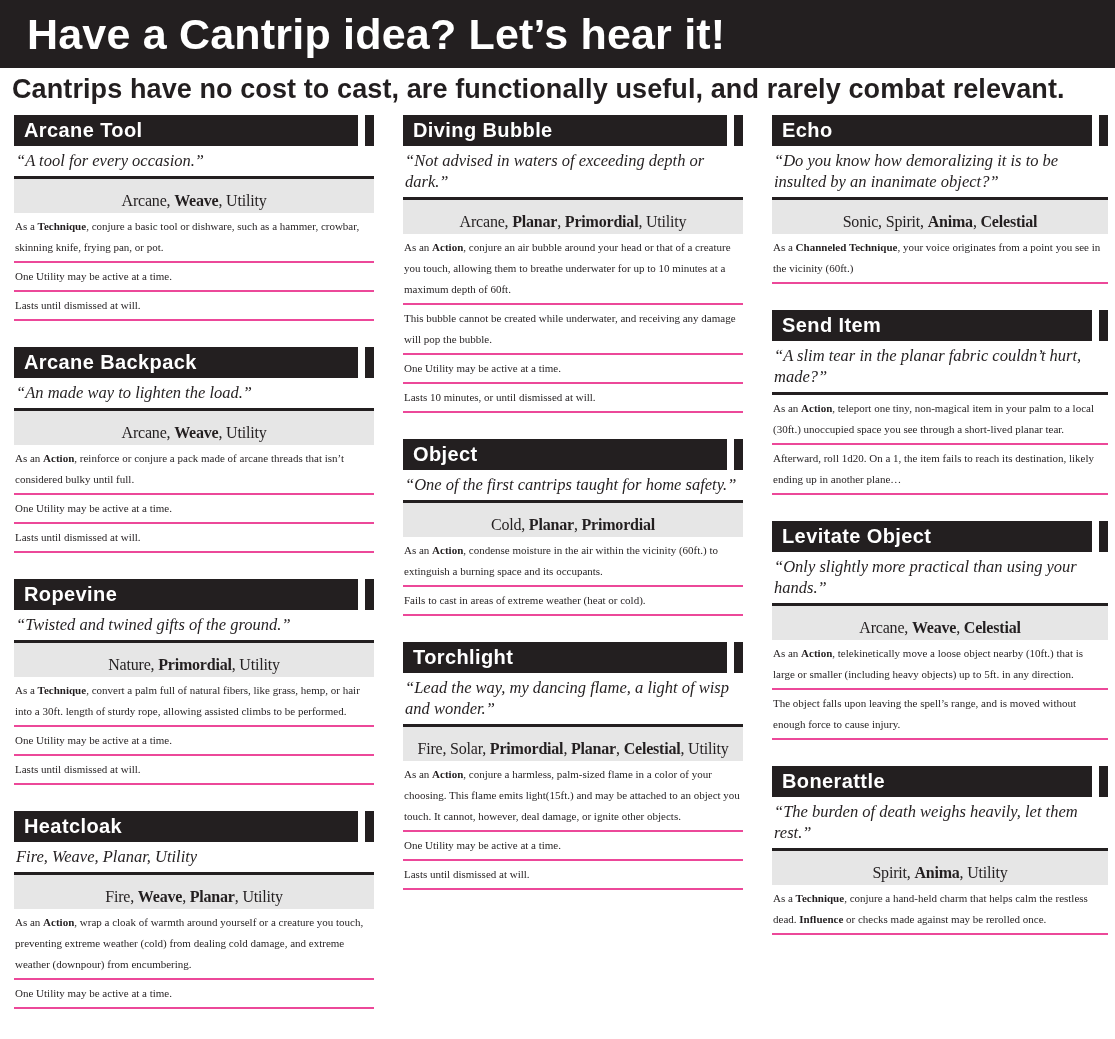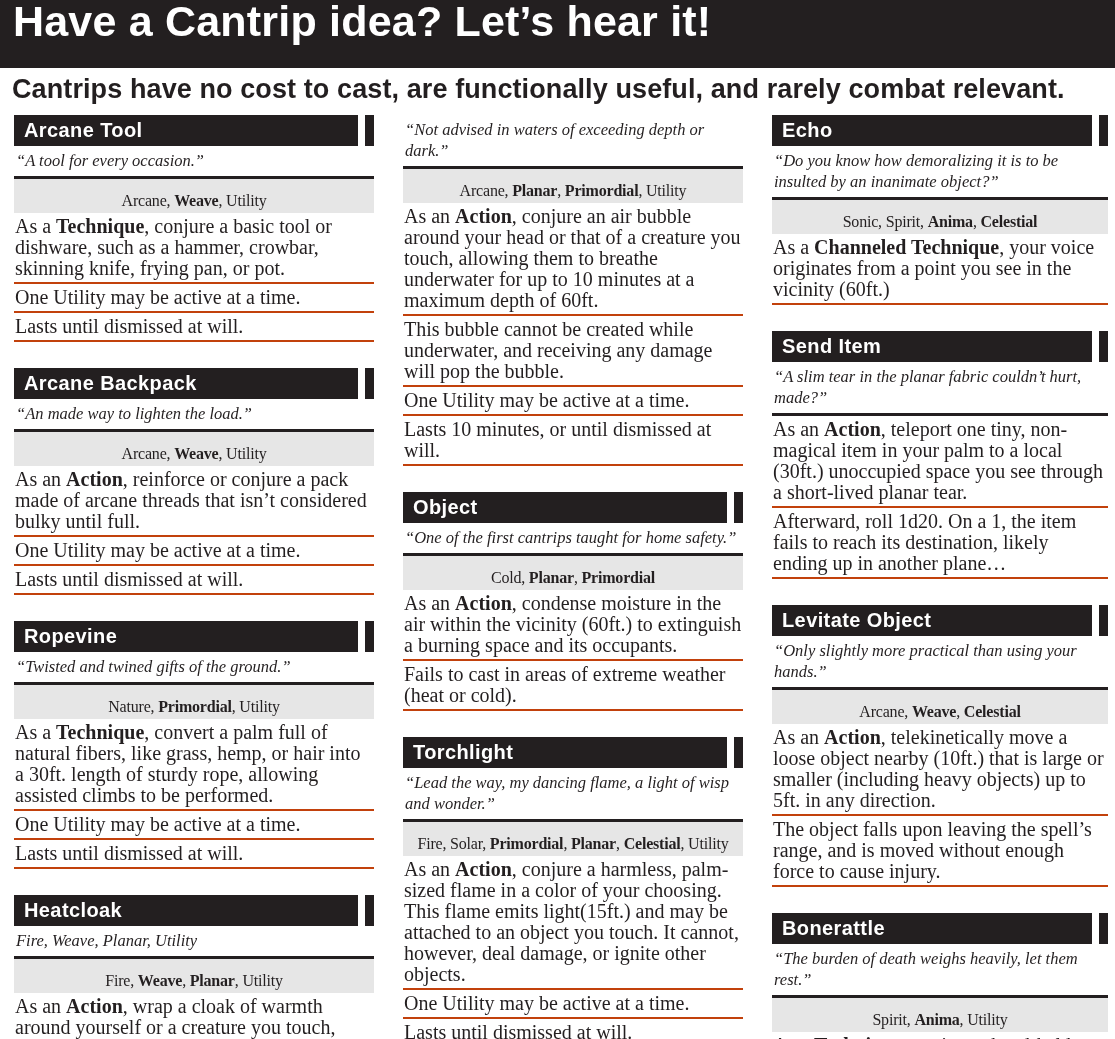--- a/index.html
+++ b/index.html
@@ -3,21 +3,21 @@
 <meta charset="utf-8">
 <style>
   html,body{margin:0;padding:0;}
   body{
     width:1115px;height:1039px;overflow:hidden;
     background:#ffffff;color:#231f20;
     font-family:"Liberation Serif", serif;
   }
   .banner{
     background:#231f20;height:68px;box-sizing:border-box;
-    display:flex;padding-left:13px;
+    display:flex;align-items:center;padding-left:27px;
   }
   .banner h1{
     margin:0;color:#ffffff;
     font-family:"Liberation Sans", sans-serif;font-weight:bold;
     font-size:43px;letter-spacing:0.2px;line-height:1;
   }
   .subtitle{
     font-family:"Liberation Sans", sans-serif;font-weight:bold;
     font-size:27px;letter-spacing:0.1px;
     margin:6px 6px 10px 12px;white-space:nowrap;
@@ -39,23 +39,23 @@
     font-style:italic;font-size:16.5px;line-height:21px;
     padding:4px 2px 5px 2px;
   }
   .thick-rule{height:3px;background:#231f20;}
   .tags{
     background:#e6e6e6;text-align:center;
     font-size:16px;line-height:21px;letter-spacing:-0.2px;
     padding:11px 0 2px 0;white-space:nowrap;overflow:hidden;
   }
   .section{
-    font-size:20px;line-height:21px;
+    font-size:11px;line-height:21px;
     padding:3px 1px 3px 1px;
-    border-bottom:2px solid #c2410c;
+    border-bottom:2px solid #ec4899;
   }
   .card .section:first-of-type{margin-top:3px;}
   b{font-weight:bold;}
 </style>
 </head>
 <body>
 
 <header class="banner">
   <h1>Have a Cantrip idea? Let’s hear it!</h1>
 </header>
@@ -107,20 +107,24 @@
         </div>
         <div class="quote">Fire, Weave, Planar, Utility</div>
         <div class="thick-rule"></div>
         <div class="tags">Fire, <b>Weave</b>, <b>Planar</b>, Utility</div>
         <div class="section">As an <b>Action</b>, wrap a cloak of warmth around yourself or a creature you touch, preventing extreme weather (cold) from dealing cold damage, and extreme weather (downpour) from encumbering.</div>
         <div class="section">One Utility may be active at a time.</div>
       </section>
     </div>
     <div class="column col-1">
       <section class="card">
+        <div class="title-row">
+          <div class="title-bar"><span class="title-text">Diving Bubble</span></div>
+          <div class="title-notch"></div>
+        </div>
         <div class="quote">“Not advised in waters of exceeding depth or dark.”</div>
         <div class="thick-rule"></div>
         <div class="tags">Arcane, <b>Planar</b>, <b>Primordial</b>, Utility</div>
         <div class="section">As an <b>Action</b>, conjure an air bubble around your head or that of a creature you touch, allowing them to breathe underwater for up to 10 minutes at a maximum depth of 60ft.</div>
         <div class="section">This bubble cannot be created while underwater, and receiving any damage will pop the bubble.</div>
         <div class="section">One Utility may be active at a time.</div>
         <div class="section">Lasts 10 minutes, or until dismissed at will.</div>
       </section>
       <section class="card">
         <div class="title-row">

